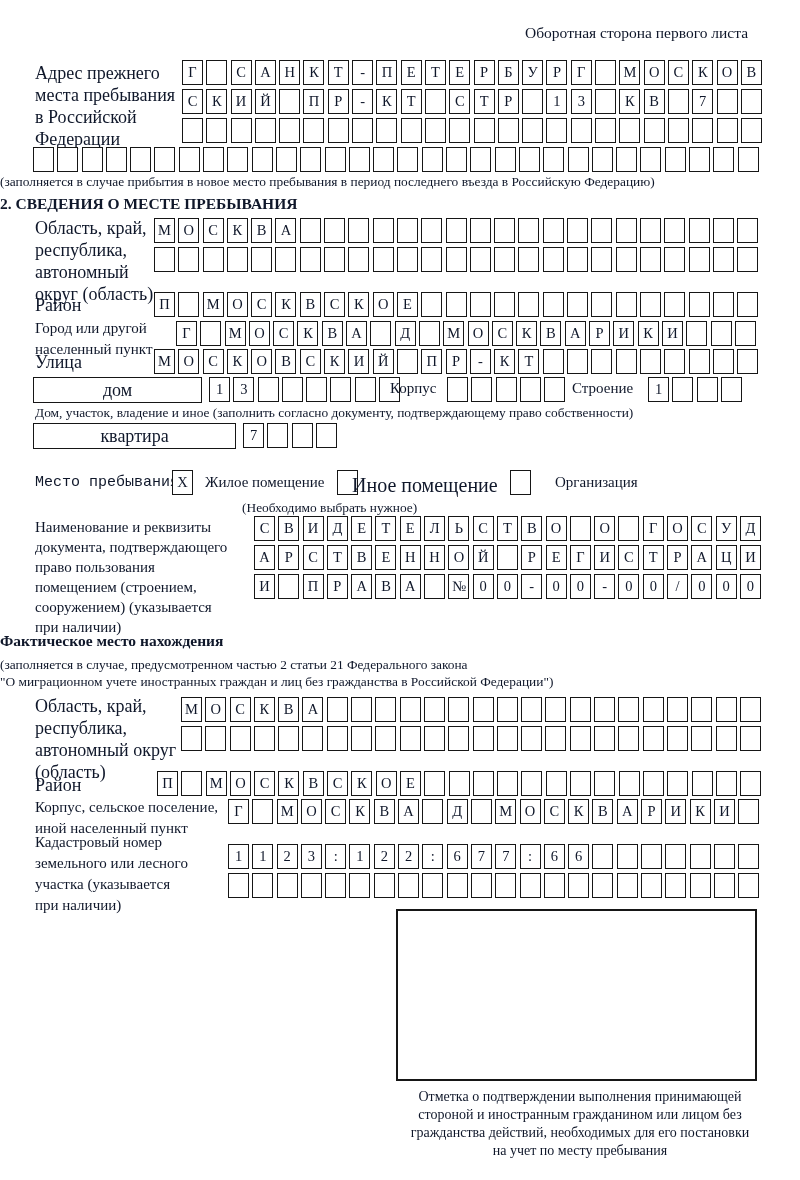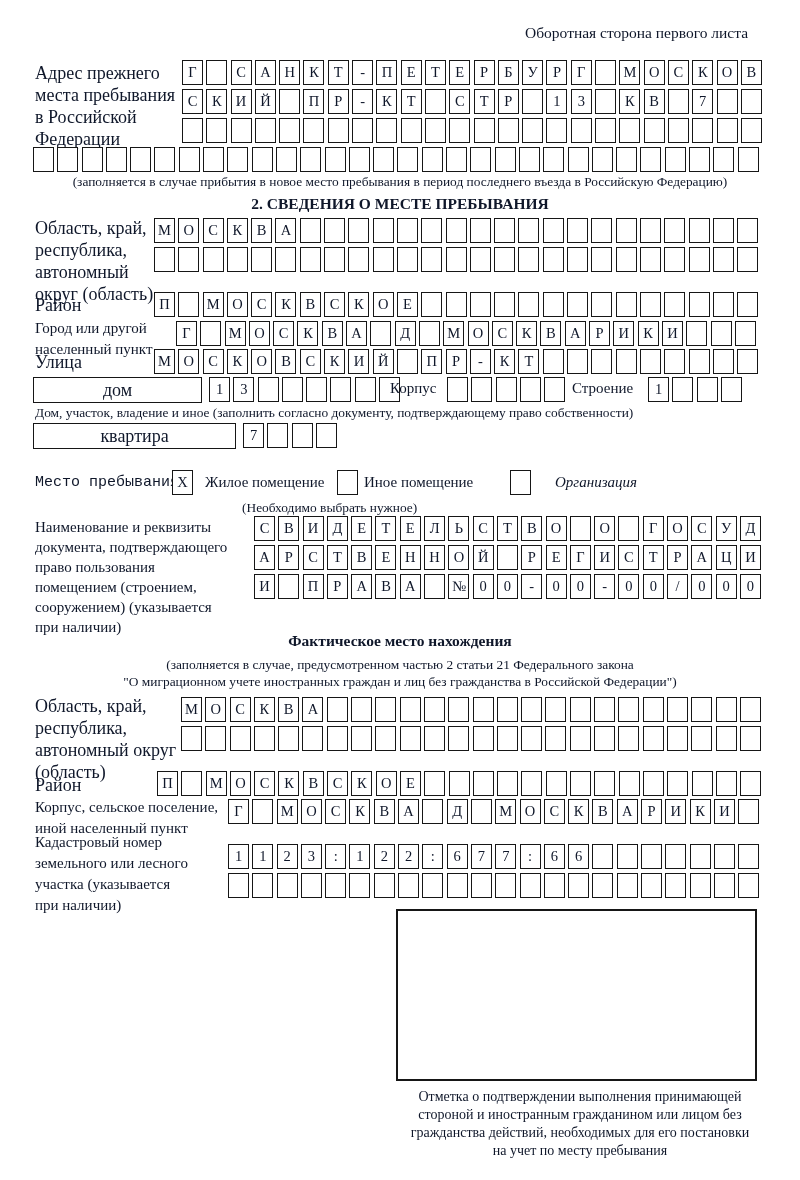--- a/index.html
+++ b/index.html
@@ -3,21 +3,21 @@
 <meta charset="utf-8">
 <style>
   html,body{margin:0;padding:0;background:#fff;}
   .page{position:relative;width:800px;height:1180px;background:#fff;color:#0f172a;
         font-family:"Liberation Serif",serif;overflow:hidden;}
   .abs{position:absolute;}
   .lbl{font-size:18px;line-height:22px;white-space:pre-line;}
   .lbl-tight{font-size:15px;line-height:21px;white-space:pre-line;}
   .lbl-doc{font-size:15px;line-height:20px;white-space:pre-line;}
   .note{font-size:13.4px;line-height:16px;}
-  .center{left:0;width:800px;text-align:center;}
+  .center{left:0;width:800px;text-align:left;}
   .bold{font-weight:bold;}
   .title{font-size:15.5px;}
   .boxrow{position:absolute;display:flex;gap:3.3px;}
   .cbox{flex:0 0 auto;width:21px;height:25px;border:1.7px solid #161616;box-sizing:border-box;
         display:flex;align-items:center;justify-content:center;font-size:14.5px;line-height:1;
         background:#fff;}
   .widebox{position:absolute;border:1.7px solid #161616;box-sizing:border-box;background:#fff;
         display:flex;align-items:center;justify-content:center;font-size:18px;}
   .stampbox{position:absolute;border:2px solid #161616;box-sizing:border-box;background:#fff;}
   .caption{font-size:14px;line-height:18px;text-align:center;white-space:pre-line;}
@@ -330,25 +330,25 @@
     </div>
 
   <div class="abs" style="left:35px;top:474px;font-size:15px;font-family:Liberation Mono, monospace;">Место пребывания:</div>
   <div class="boxrow" style="left:172px;top:470px;">
       <span class="cbox">X</span>
     </div>
   <div class="abs" style="left:205px;top:474px;font-size:15px;">Жилое помещение</div>
   <div class="boxrow" style="left:337px;top:470px;">
       <span class="cbox"></span>
     </div>
-  <div class="abs" style="left:364px;top:474px;font-size:15px;">Иное помещение</div>
+  <div class="abs" style="left:352px;top:474px;font-size:20px;">Иное помещение</div>
   <div class="boxrow" style="left:510px;top:470px;">
       <span class="cbox"></span>
     </div>
-  <div class="abs" style="left:555px;top:474px;font-size:15px;font-style:italic;">Организация</div>
+  <div class="abs" style="left:555px;top:474px;font-size:15px;">Организация</div>
   <div class="abs note" style="left:242px;top:500px;">(Необходимо выбрать нужное)</div>
 
   <div class="abs lbl-doc" style="left:35px;top:517px;">Наименование и реквизиты
 документа, подтверждающего
 право пользования
 помещением (строением,
 сооружением) (указывается
 при наличии)</div>
   <div class="boxrow" style="left:254px;top:516px;">
       <span class="cbox">С</span>

